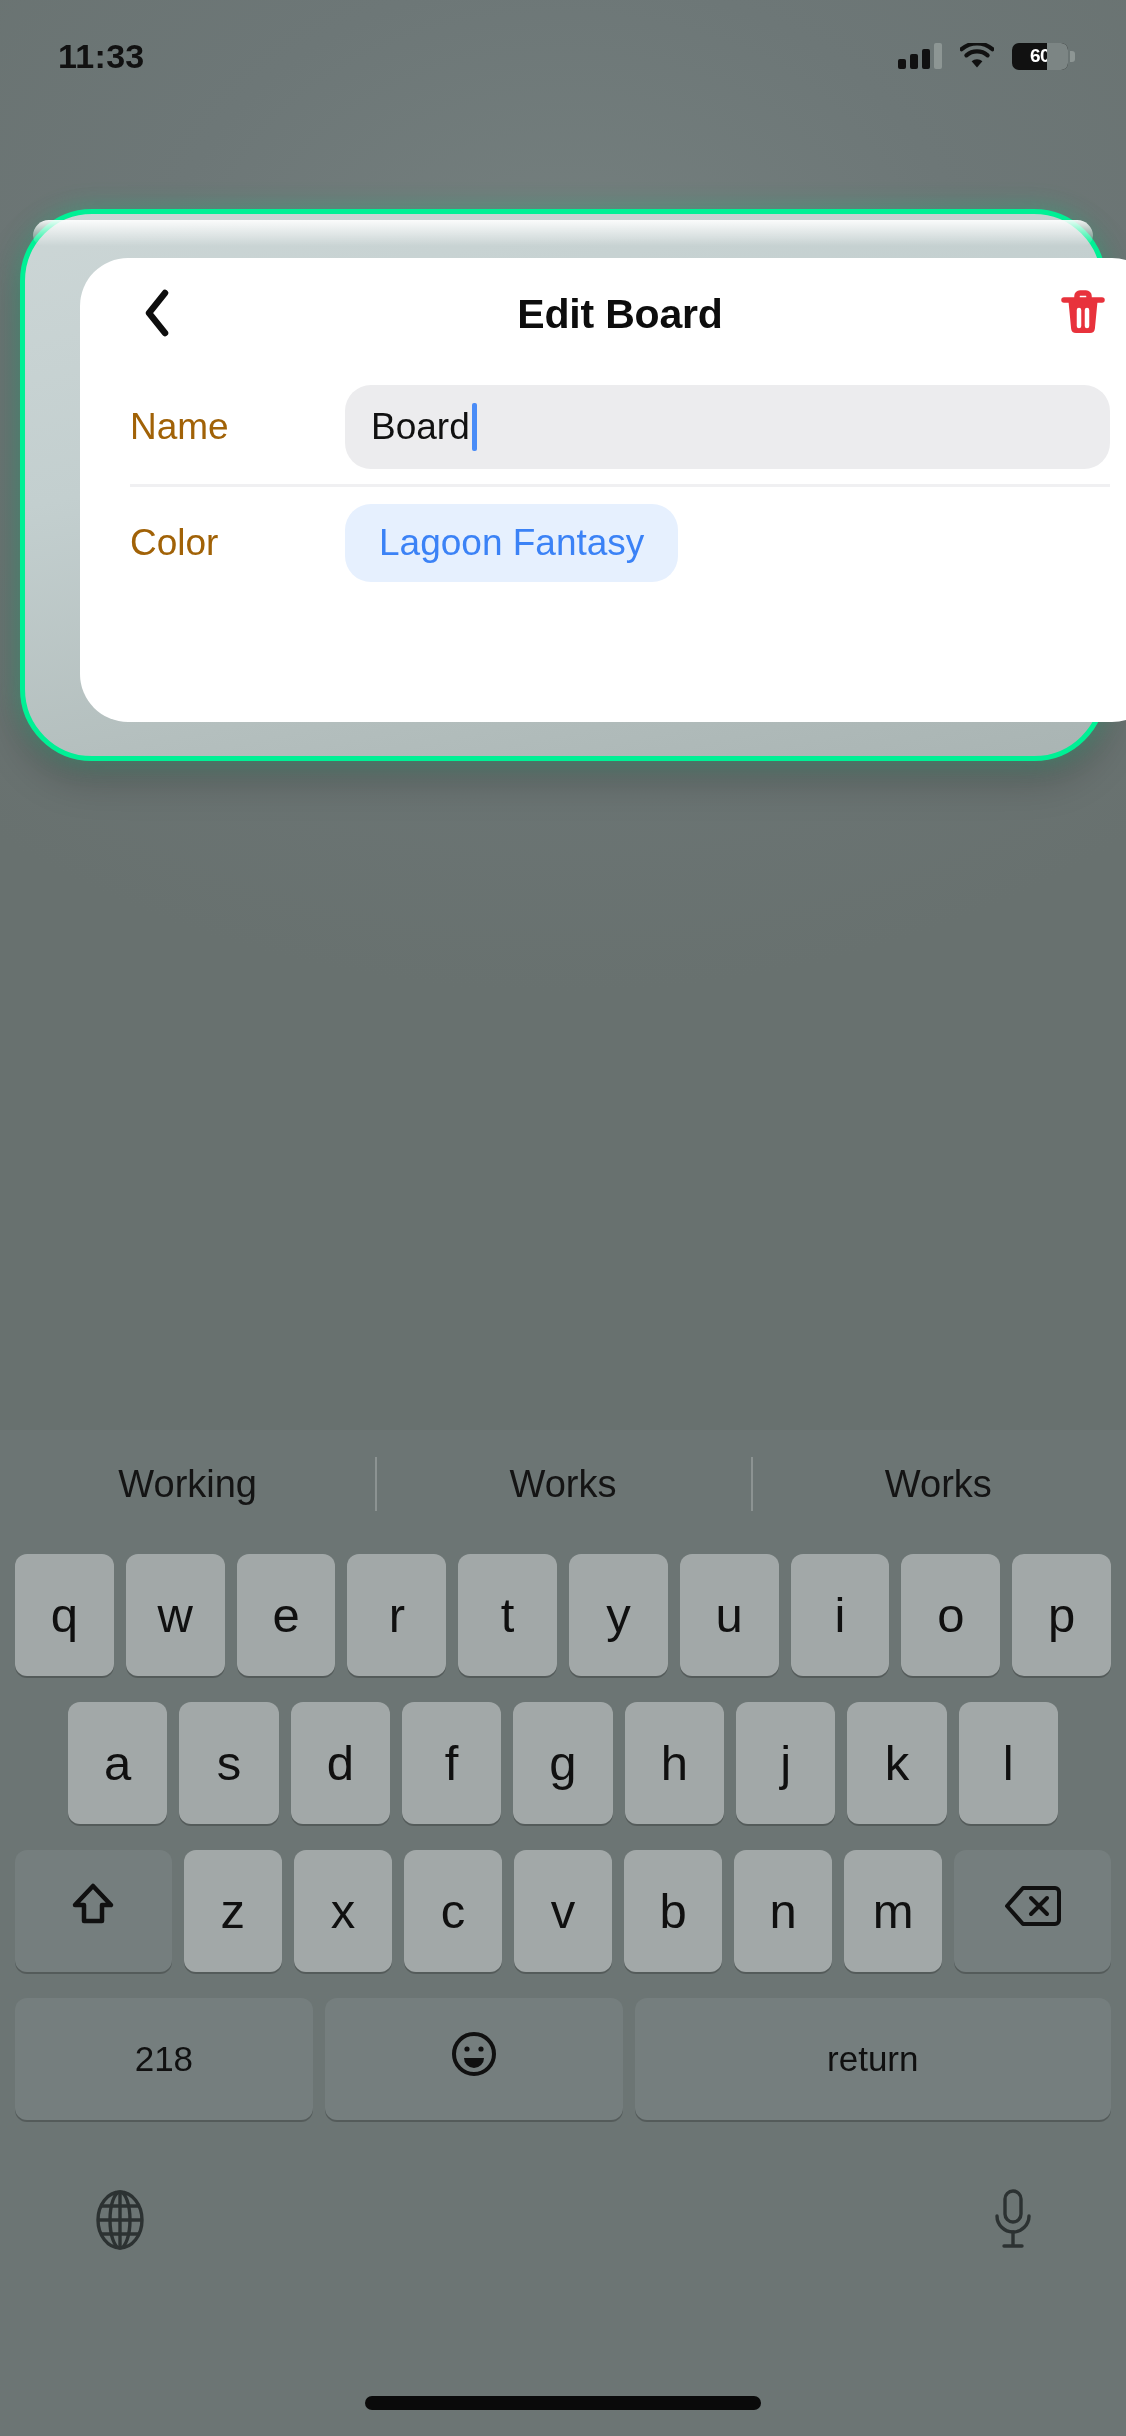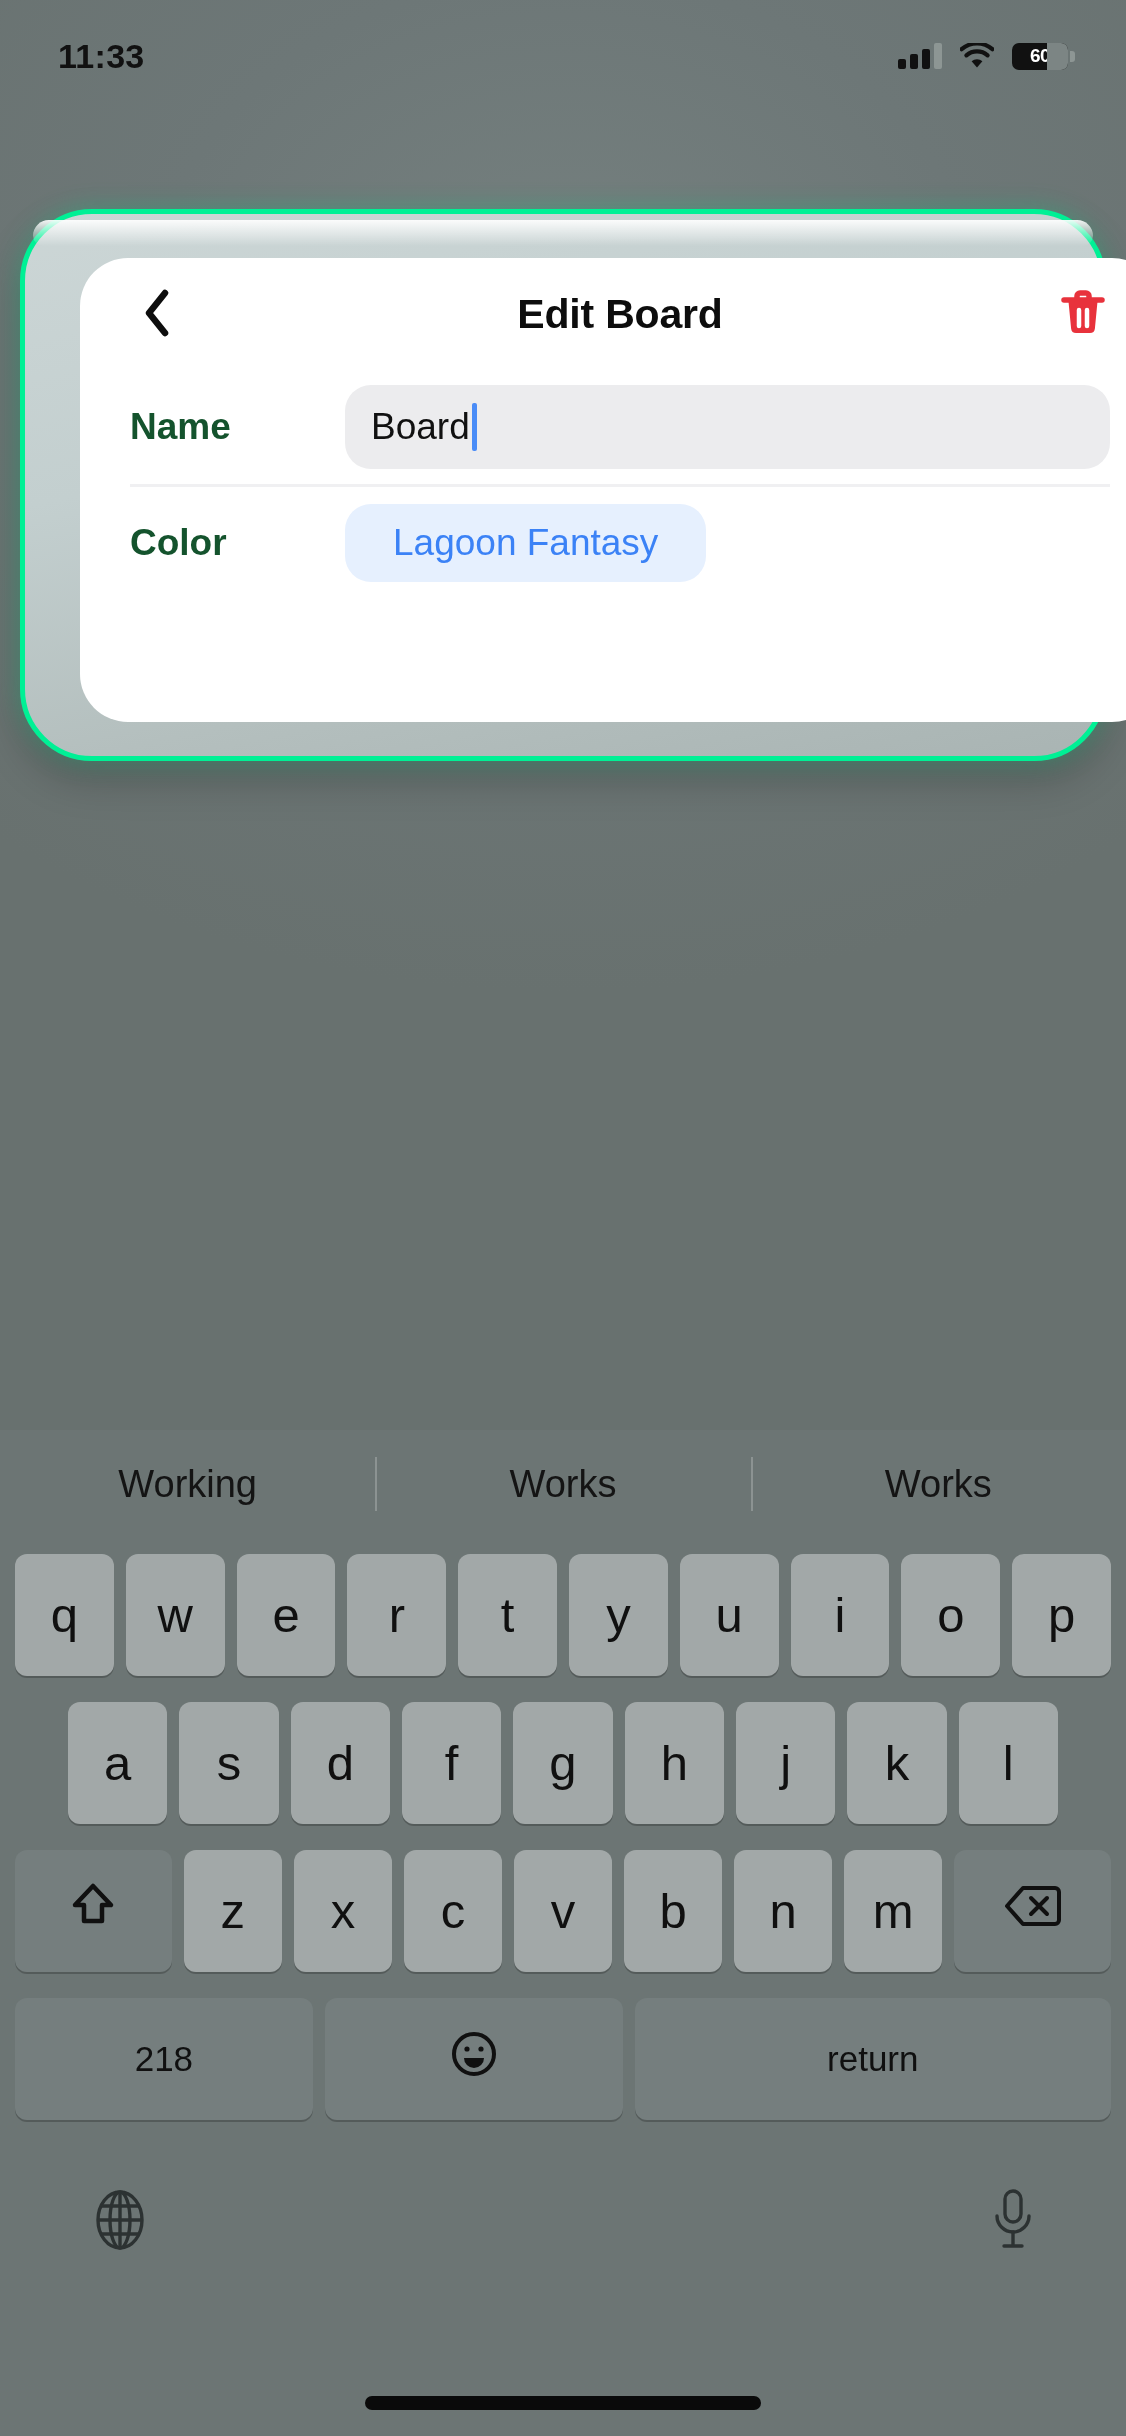--- a/index.html
+++ b/index.html
@@ -82,34 +82,34 @@
     display:flex; align-items:center; justify-content:center;
     background:none; border:none; cursor:pointer; z-index:2;
   }
   
   #form { padding:0 50px; }
   .form-row {
     display:flex; align-items:center; height:114px;
   }
   .form-row + .form-row { border-top:3px solid #f0f0f2; }
   .row-label {
-    width:215px; font-size:37px; color:#14532d; font-weight:700;
+    width:215px; font-size:37px; color:#a16207; font-weight:400;
   }
   .name-field-wrap {
     flex:1; height:84px; background:#ececee; border-radius:26px;
     display:flex; align-items:center; padding:0 26px; position:relative;
   }
   #name-value { font-size:37px; color:#111; }
   #text-caret {
     width:5px; height:48px; background:#4a8cf7; margin-left:2px;
     border-radius:2px;
   }
   #color-pill {
     background:#e6f0fe; border:none; border-radius:26px;
-    height:78px; padding:0 48px; display:flex; align-items:center;
+    height:78px; padding:0 34px; display:flex; align-items:center;
     cursor:pointer; font-family:"Liberation Sans", sans-serif;
   }
   #color-pill-label { font-size:37px; color:#3b82f6; font-weight:400; }
   
   #actions {
     display:flex; gap:30px; padding:30px 50px 0;
   }
   .action-btn {
     flex:1; height:116px; border:none; border-radius:28px; cursor:pointer;
     font-family:"Liberation Sans", sans-serif;

